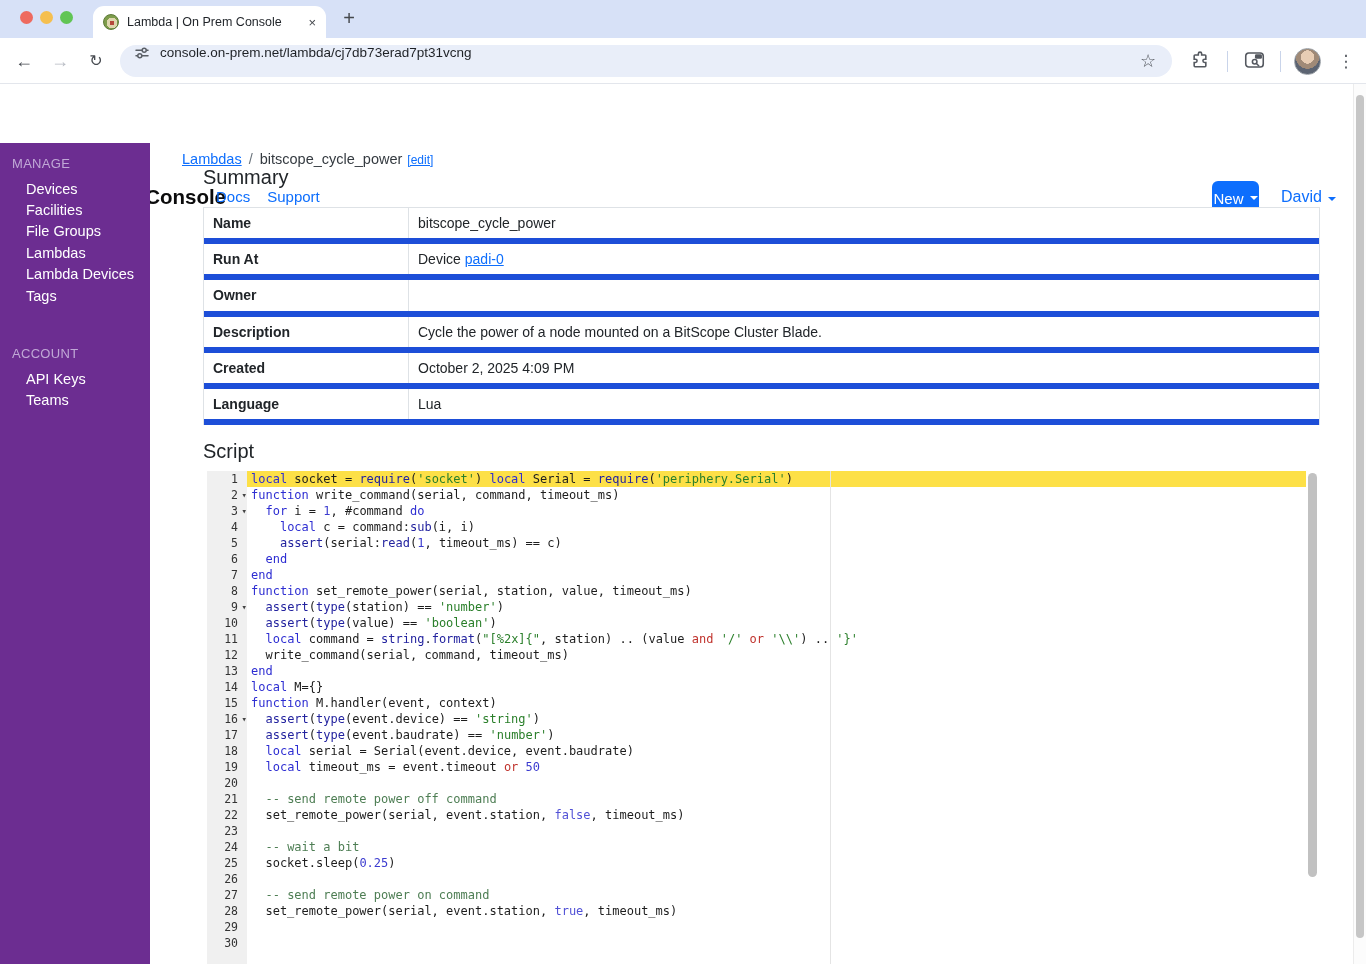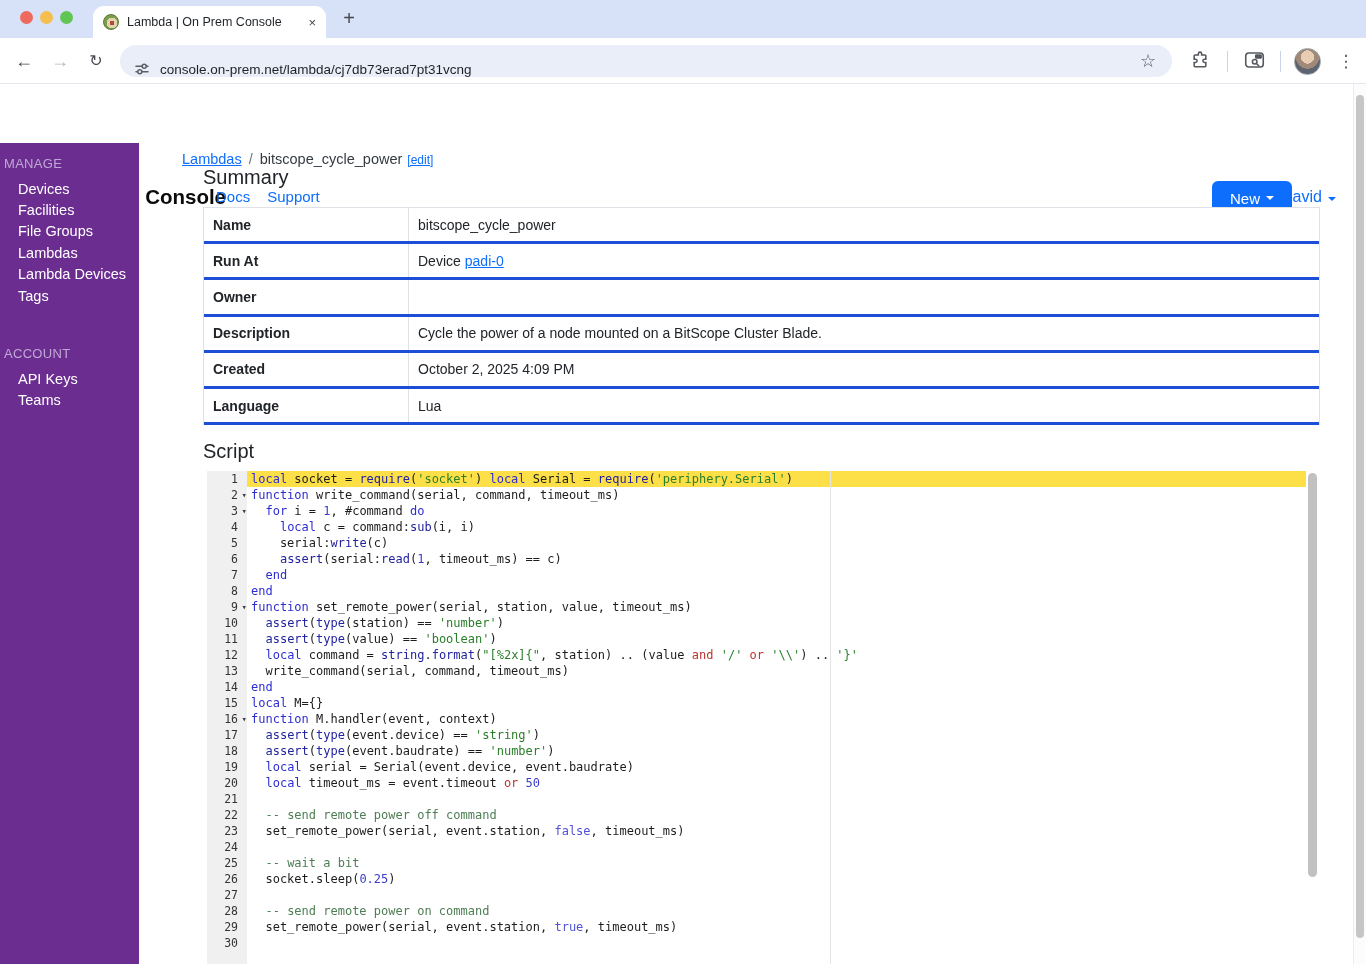--- a/index.html
+++ b/index.html
@@ -22,69 +22,69 @@
   .newtab { position:absolute; left:337px; top:7px; width:24px; height:24px; font-size:20px;
             color:#45484d; text-align:center; line-height:23px; }
 
   
   .toolbar { position:absolute; left:0; top:38px; width:1366px; height:46px; background:#fff;
              border-bottom:1px solid #e3e6ec; }
   .navbtn { position:absolute; top:50px; width:24px; height:24px; font-size:18px; line-height:22px;
             text-align:center; color:#474b51; }
   .navbtn.back{ left:12px; } .navbtn.fwd{ left:48px; color:#b8bcc4; } .navbtn.reload{ left:84px; font-size:16px; }
   .omnibox { position:absolute; left:120px; top:45px; width:1052px; height:32px; border-radius:16px;
-             background:#e9eef9; display:flex; align-items:flex-end; padding:0 14px; }
+             background:#e9eef9; display:flex; align-items:flex-start; padding:0 14px; }
   .url { font-size:13.5px; color:#1e2126; margin-left:10px; white-space:nowrap; }
   .tb-ic { position:absolute; top:50px; width:24px; height:24px; text-align:center; color:#54585f; }
   .star { left:1136px; font-size:18px; line-height:23px; }
   .ext  { left:1188px; }
   .sep  { position:absolute; top:51px; width:1px; height:21px; background:#c9d4ea; }
   .sep1 { left:1227px; } .sep2 { left:1280px; }
   .panel{ left:1242px; }
   .avatar { position:absolute; left:1294px; top:48px; width:27px; height:27px; border-radius:50%;
             background:radial-gradient(circle at 50% 32%, #e8cdb4 0 31%, #a08a77 32% 55%, #5c6472 56% 100%);
             border:1px solid #9aa0a6; }
   .kebab { left:1334px; font-size:17px; line-height:24px; }
 
   
   .app-header { position:absolute; left:0; top:84px; width:1366px; height:59px; background:#fff; }
   .logo { position:absolute; left:12px; top:96px; }
   .brand { position:absolute; left:54px; top:101px; font-size:20.5px; font-weight:600; color:#0b0b0c; }
   .hnav { position:absolute; left:216px; top:104px; display:flex; gap:17px; }
   .hnav a { font-size:15px; color:#0d6efd; text-decoration:none; }
-  .new-btn { position:absolute; left:1212px; top:97px; width:80px; height:34px; background:#0d6efd;
+  .new-btn { position:absolute; left:1212px; top:97px; width:47px; height:34px; background:#0d6efd;
              border:none; border-radius:6px; color:#fff; font-size:15px; font-family:inherit;
              display:flex; align-items:center; justify-content:center; gap:6px; }
   .caret-w { width:0; height:0; border-left:4px solid transparent; border-right:4px solid transparent;
              border-top:4.5px solid #fff; }
   .user-menu { position:absolute; left:1281px; top:104px; display:flex; align-items:center; gap:6px;
                color:#0d6efd; font-size:16px; }
   .caret-b { width:0; height:0; border-left:4px solid transparent; border-right:4px solid transparent;
              border-top:4.5px solid #0d6efd; margin-top:3px; }
 
   
-  .sidebar { position:absolute; left:0; top:143px; width:139px; height:821px; background:#6c2d91;
-             padding:11px 4px; }
+  .sidebar { position:absolute; left:0; top:143px; width:150px; height:821px; background:#6c2d91;
+             padding:11px 12px; }
   .side-title { font-size:13px; color:#c0a8d6; letter-spacing:.3px; margin:2px 0 7px 0; }
   .side-item { font-size:14.5px; color:#ffffff; padding:2.6px 0 2.6px 14px; line-height:16.2px;
                white-space:nowrap; cursor:default; }
   .side-item:nth-of-type(1) { margin-top:1px; }
 
   
   .breadcrumb { position:absolute; left:182px; top:151px; font-size:14.5px; color:#343a40; }
   .breadcrumb a { color:#0d6efd; text-decoration:underline; }
   .bc-sep { color:#6c757d; margin:0 7px; }
   .bc-edit { font-size:12px; margin-left:5px; }
   .sec-heading { position:absolute; font-size:20px; font-weight:400; color:#212529; }
   .h-summary { left:203px; top:166px; }
   .h-script  { left:203px; top:440px; }
 
   .summary-table { position:absolute; left:203px; top:207px; width:1117px;
                    border:1px solid #dee2e6; border-bottom:none; background:#fff; }
-  .sum-row { display:flex; height:36.2px; border-bottom:3px solid #1d4ed8; }
+  .sum-row { display:flex; height:36.2px; border-bottom:6px solid #1d4ed8; }
   .sum-label { width:205px; border-right:1px solid #dee2e6; font-weight:700; font-size:14px;
                color:#212529; display:flex; align-items:center; padding-left:9px; }
   .sum-value { flex:1; font-size:14px; color:#212529; display:flex; align-items:center;
                padding-left:9px; gap:4px; }
   .sum-value a { color:#0d6efd; text-decoration:underline; }
 
   
   .editor { position:absolute; left:207px; top:471px; width:1113px; height:493px; background:#fff;
             display:flex; font-family:"DejaVu Sans Mono", monospace; }
   .gutter { width:40px; background:#f0f0f0; flex:0 0 40px; }
@@ -346,21 +346,20 @@
         </div>
         <div class="gut-row">
           <span class="gnum">30</span>
         </div>
       </div>
     <div class="code-col">
         <div class="code-row active"><span class="cursor"></span><span class="tok-kw">local</span><span class="tok-pl"> socket = </span><span class="tok-fn">require</span><span class="tok-pl">(</span><span class="tok-str">'socket'</span><span class="tok-pl">) </span><span class="tok-kw">local</span><span class="tok-pl"> Serial = </span><span class="tok-fn">require</span><span class="tok-pl">(</span><span class="tok-str">'periphery.Serial'</span><span class="tok-pl">)</span></div>
         <div class="code-row"><span class="tok-kw">function</span><span class="tok-pl"> write_command(serial, command, timeout_ms)</span></div>
         <div class="code-row"><span class="tok-pl">  </span><span class="tok-kw">for</span><span class="tok-pl"> i = </span><span class="tok-num">1</span><span class="tok-pl">, #command </span><span class="tok-kw">do</span></div>
         <div class="code-row"><span class="tok-pl">    </span><span class="tok-kw">local</span><span class="tok-pl"> c = command:</span><span class="tok-fn">sub</span><span class="tok-pl">(i, i)</span></div>
-        <div class="code-row"><span class="tok-pl">    serial:</span><span class="tok-fn">write</span><span class="tok-pl">(c)</span></div>
         <div class="code-row"><span class="tok-pl">    </span><span class="tok-fn">assert</span><span class="tok-pl">(serial:</span><span class="tok-fn">read</span><span class="tok-pl">(</span><span class="tok-num">1</span><span class="tok-pl">, timeout_ms) == c)</span></div>
         <div class="code-row"><span class="tok-pl">  </span><span class="tok-kw">end</span></div>
         <div class="code-row"><span class="tok-kw">end</span></div>
         <div class="code-row"><span class="tok-kw">function</span><span class="tok-pl"> set_remote_power(serial, station, value, timeout_ms)</span></div>
         <div class="code-row"><span class="tok-pl">  </span><span class="tok-fn">assert</span><span class="tok-pl">(</span><span class="tok-fn">type</span><span class="tok-pl">(station) == </span><span class="tok-str">'number'</span><span class="tok-pl">)</span></div>
         <div class="code-row"><span class="tok-pl">  </span><span class="tok-fn">assert</span><span class="tok-pl">(</span><span class="tok-fn">type</span><span class="tok-pl">(value) == </span><span class="tok-str">'boolean'</span><span class="tok-pl">)</span></div>
         <div class="code-row"><span class="tok-pl">  </span><span class="tok-kw">local</span><span class="tok-pl"> command = </span><span class="tok-fn">string</span><span class="tok-pl">.</span><span class="tok-fn">format</span><span class="tok-pl">(</span><span class="tok-str">"[%2x]{"</span><span class="tok-pl">, station) .. (value </span><span class="tok-op">and</span><span class="tok-pl"> </span><span class="tok-str">'/'</span><span class="tok-pl"> </span><span class="tok-op">or</span><span class="tok-pl"> </span><span class="tok-str">'\\'</span><span class="tok-pl">) .. </span><span class="tok-str">'}'</span></div>
         <div class="code-row"><span class="tok-pl">  write_command(serial, command, timeout_ms)</span></div>
         <div class="code-row"><span class="tok-kw">end</span></div>
         <div class="code-row"><span class="tok-kw">local</span><span class="tok-pl"> M={}</span></div>

